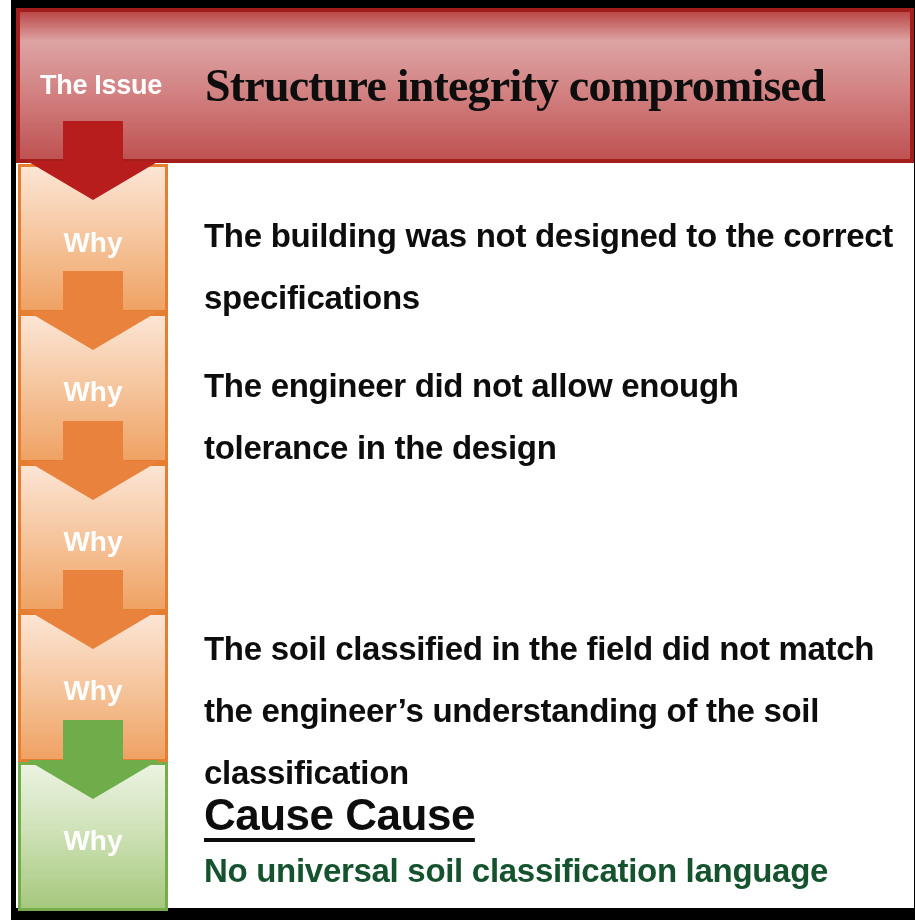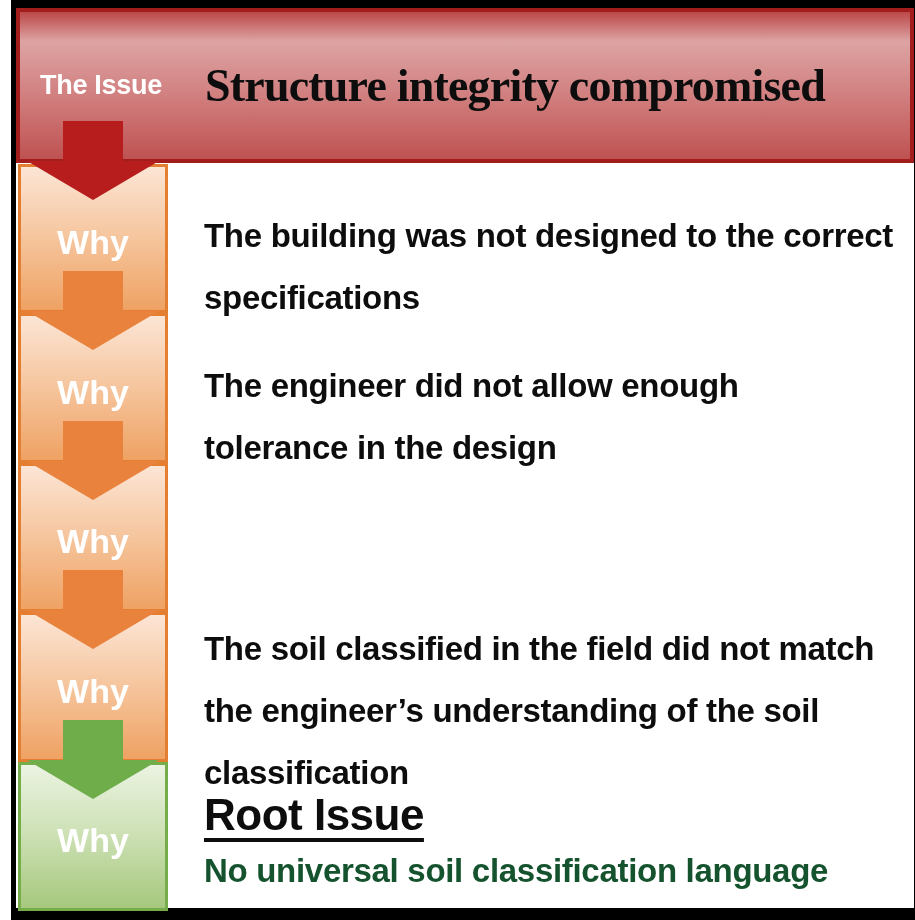--- a/index.html
+++ b/index.html
@@ -36,21 +36,21 @@
     position:absolute; left:2px; width:150px; box-sizing:border-box;
     border:3px solid #e47e31;
     background:linear-gradient(180deg,#fce5d5 0%, #f6c8a2 45%, #efa263 100%);
     display:flex; align-items:center; justify-content:center;
   }
   .why-box.green {
     border-color:#74ad49;
     background:linear-gradient(180deg,#ebf3e1 0%, #cfe2b8 45%, #a6c87d 100%);
   }
   .why-box .box-label {
-    color:#ffffff; font-weight:bold; font-size:34px; padding-top:8px;
+    color:#ffffff; font-weight:bold; font-size:28px; padding-top:8px;
   }
   .pos-b1 { top:156px; height:149px; }
   .pos-b2 { top:305px; height:150px; }
   .pos-b3 { top:455px; height:149px; }
   .pos-b4 { top:604px; height:150px; }
   .pos-b5 { top:754px; height:149px; }
   
   .arrow {
     position:absolute; left:2px; width:150px; height:80px; z-index:5;
     display:block;
@@ -125,17 +125,17 @@
     </svg>
 
     <div class="why-text pos-t1">The building was not designed to the correct
 specifications</div>
     <div class="why-text pos-t2">The engineer did not allow enough
 tolerance in the design</div>
     <div class="why-text pos-t4">The soil classified in the field did not match
 the engineer’s understanding of the soil
 classification</div>
 
-    <div class="root-heading">Root Issue</div>
+    <div class="root-heading">Cause Cause</div>
     <div class="root-text">No universal soil classification language</div>
 
   </div>
 </div>
 
 </body></html>

